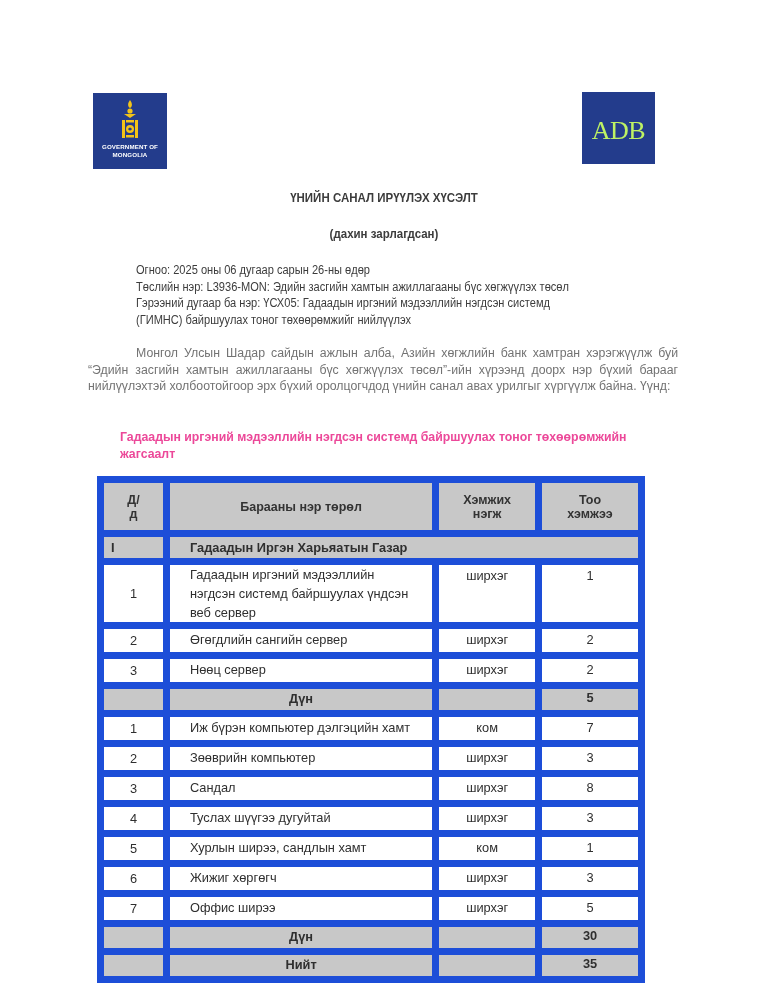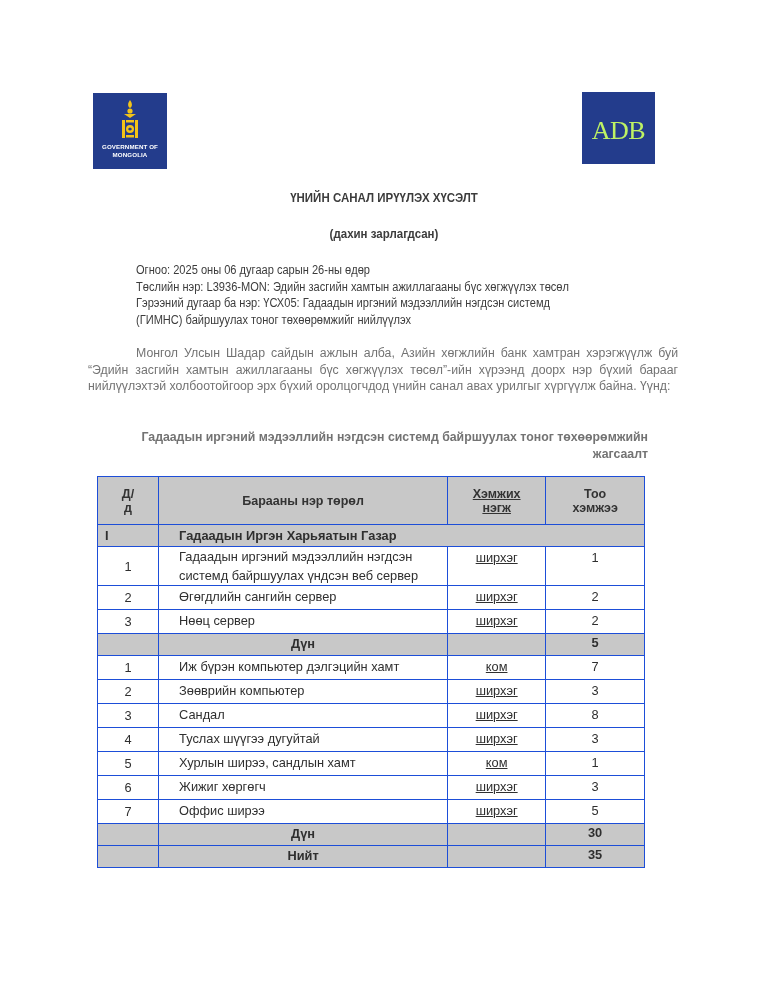--- a/index.html
+++ b/index.html
@@ -13,29 +13,29 @@
     .logo-adb span { position: absolute; left: 0; right: 0; top: 24px; text-align: center;
       color: #bef264; font-family: "Liberation Serif", "DejaVu Serif", serif; font-size: 26px; letter-spacing: -0.5px; }
     .title { position: absolute; left: 0; right: 0; top: 191px; text-align: center;
       font-weight: bold; font-size: 12.5px; color: #3c3c3c; transform: scaleX(0.92); }
     .subtitle { position: absolute; left: 0; right: 0; top: 227px; text-align: center;
       font-weight: bold; font-size: 12.5px; color: #3c3c3c; transform: scaleX(0.92); }
     .meta { position: absolute; left: 136px; top: 262px; width: 540px; font-size: 12.3px; line-height: 16.6px; color: #3c3c3c; }
     .meta div { white-space: nowrap; transform-origin: left; transform: scaleX(0.9); }
     .intro { position: absolute; left: 88px; top: 345px; width: 590px; font-size: 12.3px; line-height: 16.6px;
       color: #737373; text-align: justify; text-indent: 48px; }
-    .table-title { position: absolute; left: 120px; top: 429px; width: 528px; text-align: right;
-      font-weight: bold; font-size: 12.3px; line-height: 16.6px; color: #737373; }
+    .table-title { position: absolute; left: 120px; top: 429px; width: 528px; text-align: left;
+      font-weight: bold; font-size: 12.3px; line-height: 16.6px; color: #ec4899; }
     table.items { position: absolute; left: 97px; top: 476px; border-collapse: collapse; width: 548px;
       font-size: 12.8px; color: #2f2f2f; }
-    table.items td, table.items th { border: 1px solid #1d4ed8; padding: 0 20px; vertical-align: top; }
+    table.items td, table.items th { border: 7px solid #1d4ed8; padding: 0 20px; vertical-align: top; }
     table.items th { background: #c8c8c8; font-weight: bold; height: 47px; vertical-align: middle; font-size: 12.5px; color: #333; }
     .c-no { width: 24px; text-align: center; }
     .c-name { width: 338px; }
-    .c-unit { width: 62px; text-align: center; text-decoration: underline; }
+    .c-unit { width: 62px; text-align: center; }
     .c-qty { width: 64px; text-align: center; }
     tr.section td { background: #c8c8c8; font-weight: bold; height: 21px; line-height: 21px; }
     tr.section td.c-no { text-align: left; padding-left: 7px; }
     tr.item td { height: 22px; line-height: 21px; }
     tr.item.tall td { height: 37px; line-height: 19px; }
     tr.item td.c-no { vertical-align: middle; }
     tr.item td.c-unit, tr.item td.c-qty { line-height: 19px; padding-top: 1px; }
     tr.total td { background: #c8c8c8; height: 21px; line-height: 20px; font-weight: bold; }
     tr.total td.c-qty { line-height: 17px; }
   </style>

